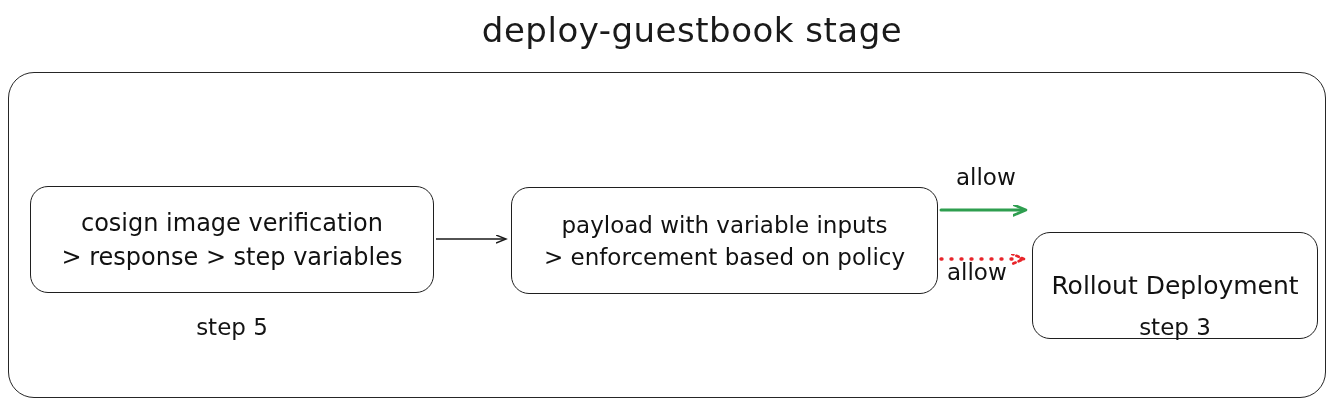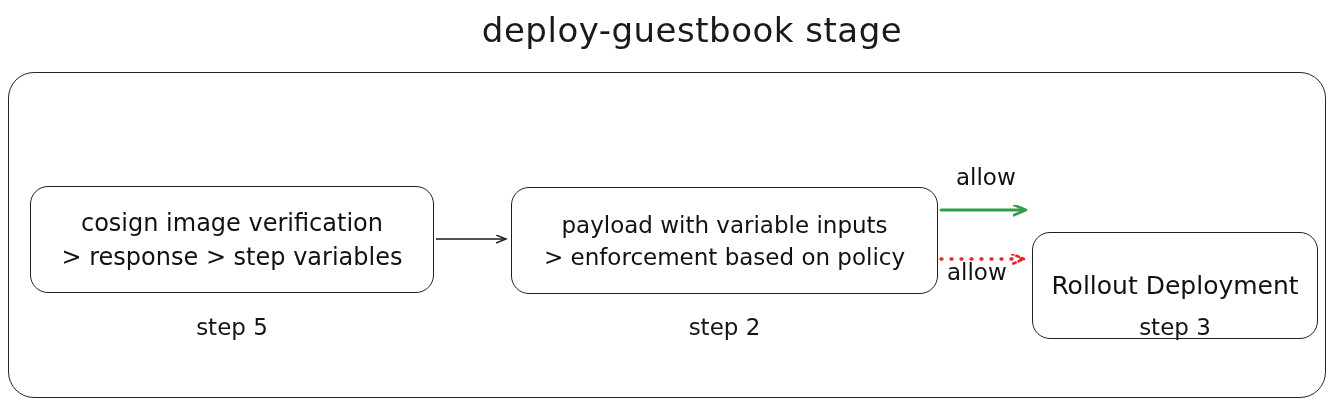--- a/index.html
+++ b/index.html
@@ -172,19 +172,18 @@
   <div class="node" id="node-step2">
     <span class="node-line">payload with variable inputs</span>
     <span class="node-line">&gt; enforcement based on policy</span>
   </div>
 
   <div class="node" id="node-step3">
     <span class="node-line">Rollout Deployment</span>
   </div>
 
   <div class="step-caption" id="caption-step1">step 5</div>
-  <div class="step-caption" id="caption-step2">step 2</div>
   <div class="step-caption" id="caption-step3">step 3</div>
 
   <div class="edge-label" id="label-allow">allow</div>
   <div class="edge-label" id="label-deny">allow</div>
 
 </div>
 
 </body></html>

